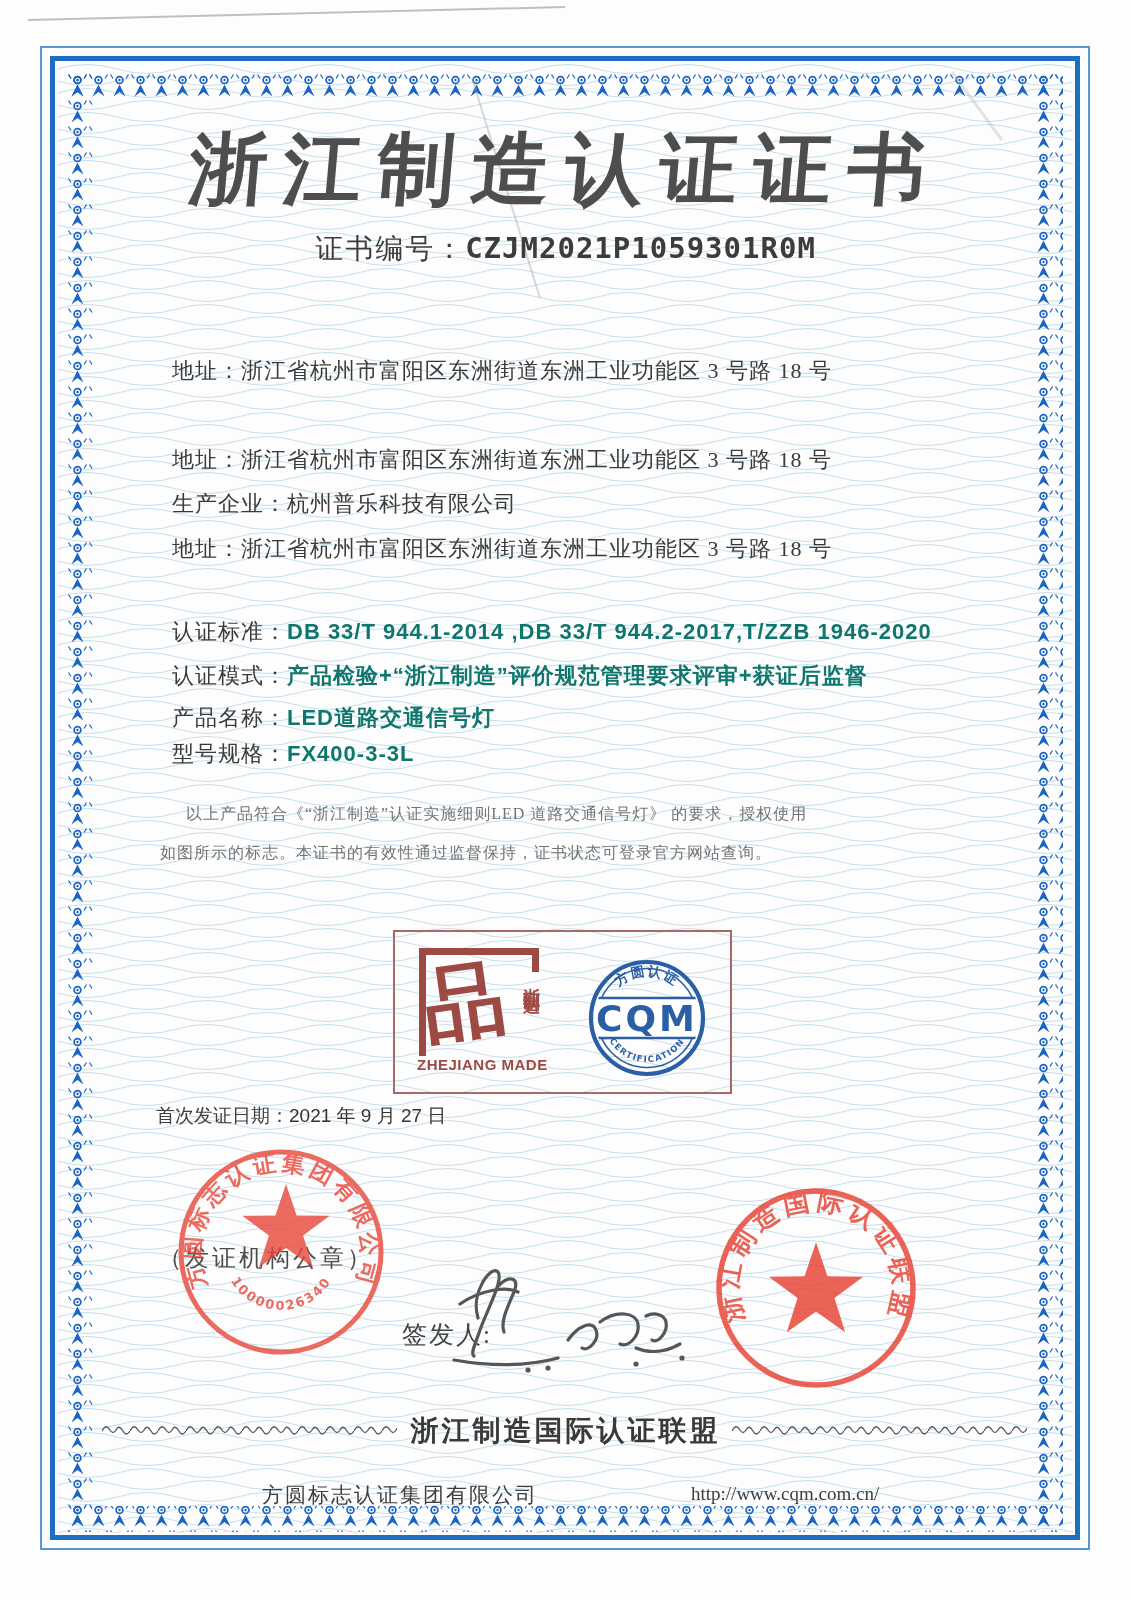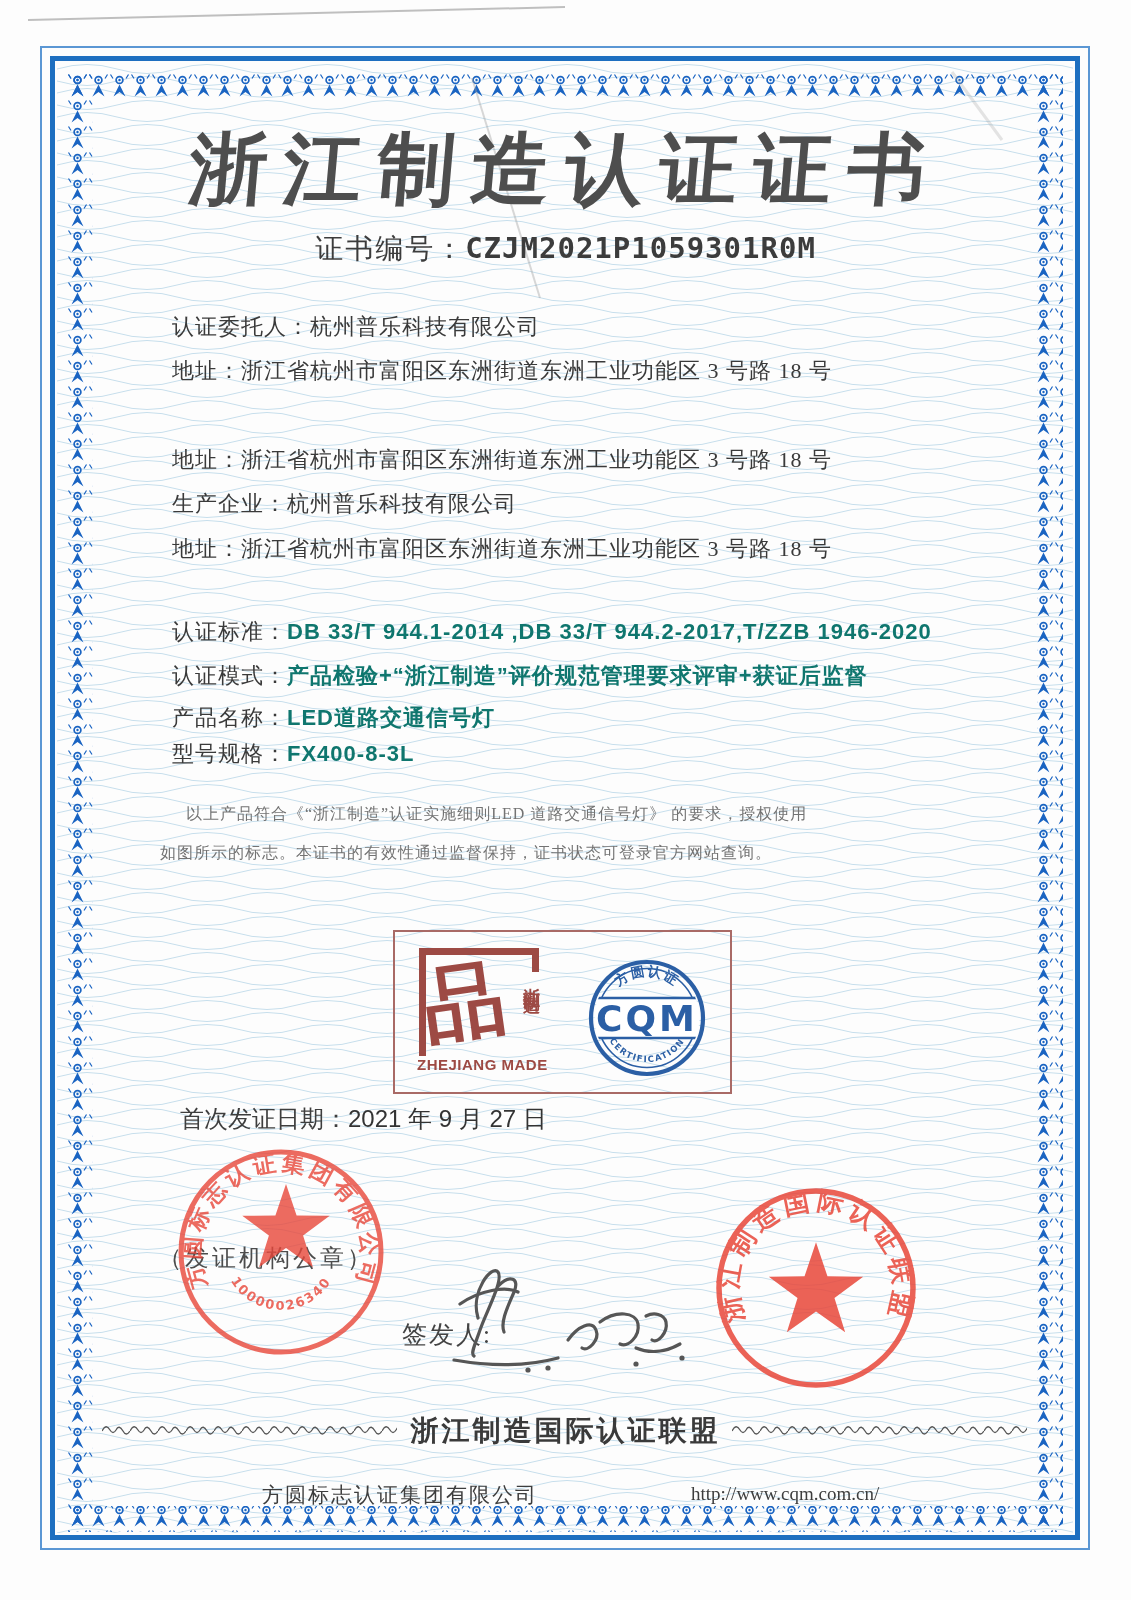--- a/index.html
+++ b/index.html
@@ -36,21 +36,21 @@
   .zj-logo{position:absolute;left:24px;top:16px;width:126px;height:134px;color:#9d4a44;}
   .zj-bar{position:absolute;background:#9d4a44;}
   .zj-glyph{position:absolute;left:4px;top:0px;font-size:82px;font-weight:700;
             color:#9d4a44;transform:rotate(-8deg);font-family:"Liberation Serif",serif;}
   .zj-vert{position:absolute;left:101px;top:26px;writing-mode:vertical-rl;
            font-size:17px;font-weight:700;letter-spacing:3px;color:#9d4a44;}
   .zj-cap{position:absolute;left:-2px;top:108px;width:132px;font-family:"Liberation Sans",sans-serif;
           font-weight:700;font-size:15px;letter-spacing:0.5px;color:#9d4a44;white-space:nowrap;}
 
   
-  .date-row{position:absolute;left:180px;font-size:24px;white-space:nowrap;}
+  .date-row{position:absolute;left:156px;font-size:19px;white-space:nowrap;}
   .date-row .val{font-family:"Liberation Sans",sans-serif;font-weight:500;color:#333;}
   .seal-note{position:absolute;left:158px;top:1242px;font-size:24px;letter-spacing:3px;color:#4c4c4c;text-align:center;}
   .signer{position:absolute;left:402px;top:1318px;font-size:25px;letter-spacing:2px;color:#444;}
   .alliance{position:absolute;top:1412px;left:0;right:0;text-align:center;
             font-family:"Liberation Sans",sans-serif;font-weight:700;
             font-size:28px;letter-spacing:3px;color:#3a3a3a;white-space:nowrap;}
   .footer-org{position:absolute;left:262px;top:1481px;font-size:21px;letter-spacing:2px;color:#3d3d3d;}
   .footer-url{position:absolute;left:655px;top:1483px;font-family:Liberation Serif, serif;
               font-size:19px;color:#3d3d3d;margin-left:36px;}
 </style>
@@ -92,23 +92,20 @@
     <line x1="472" y1="78" x2="540" y2="298" stroke="#9f9f9f" stroke-width="2" opacity="0.4"></line>
     <line x1="952" y1="72" x2="1002" y2="140" stroke="#a8a8a8" stroke-width="3" opacity="0.3"></line>
   </svg>
 
   <div class="cert-title">浙江制造认证证书</div>
 
   <div class="cert-no">
     <span class="lab">证书编号：</span><span class="num">CZJM2021P1059301R0M</span>
   </div>
 
-  <div class="row" style="top:312px">
-    <span class="lab">认证委托人：</span><span class="val">杭州普乐科技有限公司</span>
-  </div>
   <div class="row" style="top:356px">
     <span class="lab">地址：</span><span class="val">浙江省杭州市富阳区东洲街道东洲工业功能区 3 号路 18 号</span>
   </div>
   <div class="row" style="top:445px">
     <span class="lab">地址：</span><span class="val">浙江省杭州市富阳区东洲街道东洲工业功能区 3 号路 18 号</span>
   </div>
   <div class="row" style="top:489px">
     <span class="lab">生产企业：</span><span class="val">杭州普乐科技有限公司</span>
   </div>
   <div class="row" style="top:534px">
@@ -118,21 +115,21 @@
   <div class="row" style="top:617px">
     <span class="lab">认证标准：</span><span class="val-b">DB 33/T 944.1-2014 ,DB 33/T 944.2-2017,T/ZZB 1946-2020</span>
   </div>
   <div class="row" style="top:661px">
     <span class="lab">认证模式：</span><span class="val-b">产品检验+“浙江制造”评价规范管理要求评审+获证后监督</span>
   </div>
   <div class="row" style="top:703px">
     <span class="lab">产品名称：</span><span class="val-b">LED道路交通信号灯</span>
   </div>
   <div class="row" style="top:739px">
-    <span class="lab">型号规格：</span><span class="val-b">FX400-8-3L</span>
+    <span class="lab">型号规格：</span><span class="val-b">FX400-3-3L</span>
   </div>
 
   <div class="stmt" style="left:186px;top:804px">以上产品符合《“浙江制造”认证实施细则LED 道路交通信号灯》 的要求，授权使用</div>
   <div class="stmt" style="left:160px;top:843px">如图所示的标志。本证书的有效性通过监督保持，证书状态可登录官方网站查询。</div>
 
   <div class="logo-box">
     <div class="zj-logo">
       <div class="zj-bar" style="left:0;top:0;width:120px;height:7px"></div>
       <div class="zj-bar" style="left:0;top:0;width:7px;height:108px"></div>
       <div class="zj-bar" style="left:113px;top:0;width:7px;height:24px"></div>

